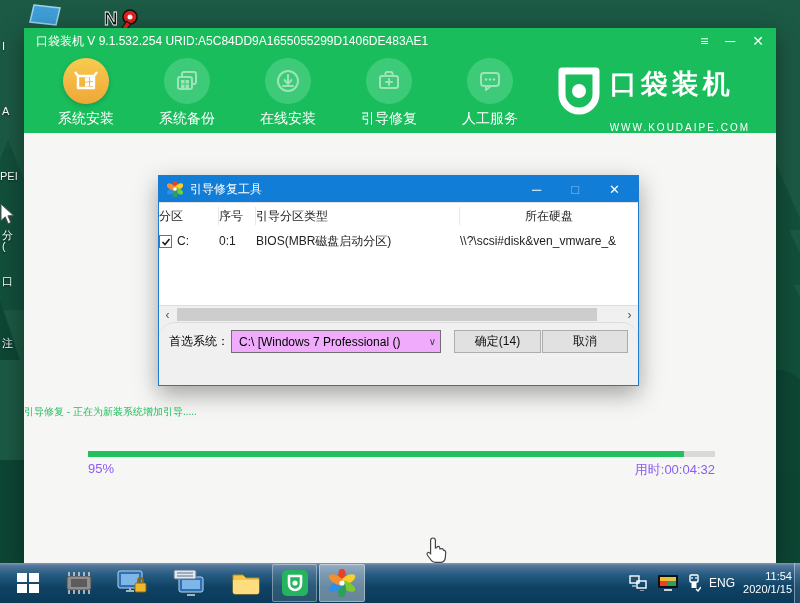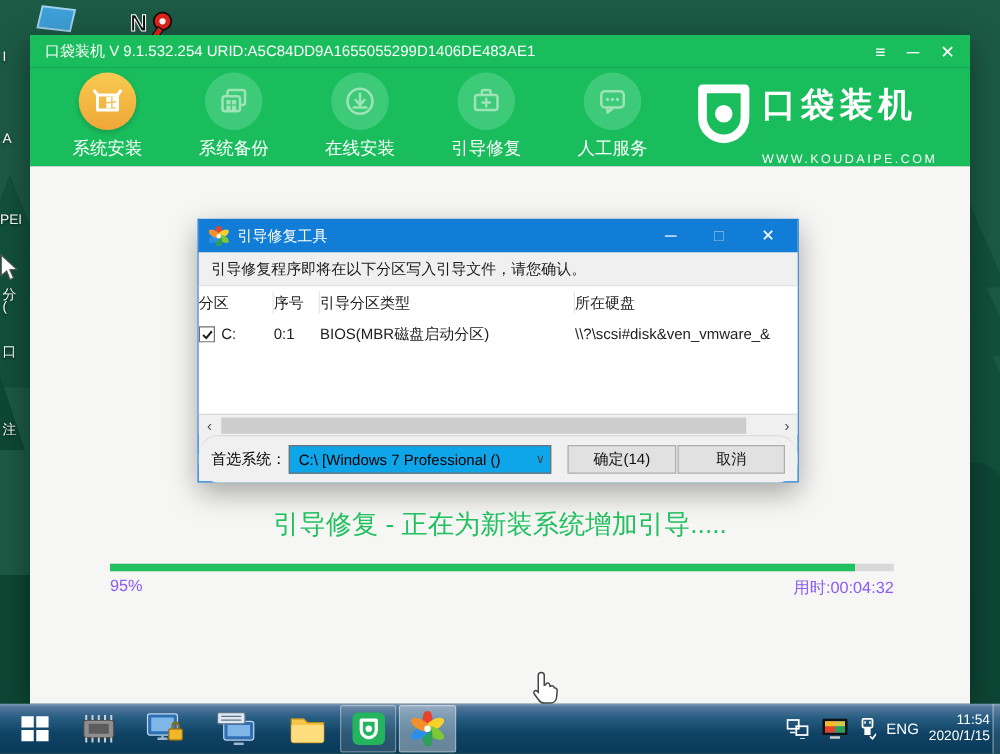--- a/index.html
+++ b/index.html
@@ -32,43 +32,43 @@
   
   .dlg { position:absolute; left:134px; top:42px; width:481px; height:211px;
          background:#f0f0f0; border:1px solid #1c7bd0; box-shadow:0 8px 22px rgba(0,0,0,.35); font-size:12px; }
   .dlg-tbar { height:26px; background:#117dd7; color:#fff; display:flex; align-items:center; padding:0 8px; gap:7px; }
   .dlg-tbar .ctrls { margin-left:auto; display:flex; gap:30px; padding-right:10px; font-size:13px; }
   .dlg-tbar .ctrls .dis { color:rgba(255,255,255,.5); }
   .dlg-msg { height:26px; background:#f0f0f0; display:flex; align-items:center; padding:0 10px; color:#1a1a1a; }
   .dlg-table { background:#fff; height:103px; border-top:1px solid #e2e2e2; position:relative; color:#222; }
   .trow { display:flex; align-items:center; height:26px; }
   .trow.head .cell { border-right:1px solid #e8e8e8; height:18px; line-height:18px; }
-  .trow.head .cell:last-child { border-right:none; }
+  .trow.head .cell:last-child { border-right:none;text-align:center; }
   .cell { overflow:hidden; white-space:nowrap; }
   .c1{width:60px;} .c2{width:37px;} .c3{width:204px;} .c4{flex:1;}
   .trow.data { height:24px; }
   .cb { width:13px; height:13px; border:1px solid #707070; background:#fff; display:inline-flex;
         align-items:center; justify-content:center; margin-right:5px; vertical-align:-2px; }
   .dlg-scroll { height:17px; background:#f0f0f0; border-top:1px solid #dcdcdc; position:relative; }
   .dlg-scroll .thumb { position:absolute; left:18px; width:420px; top:2px; height:13px; background:#cdcdcd; }
   .sarrow { position:absolute; top:0; width:17px; height:17px; color:#505050; font-size:12px;
             display:flex; align-items:center; justify-content:center; }
   .sarrow.l{left:0;} .sarrow.r{right:0;}
   .dlg-footer { height:38px; display:flex; align-items:center; padding:0 10px; background:#f0f0f0; border-top:1px solid #dcdcdc;border-radius:16px; }
-  .combo { width:210px; height:23px; background:#0ea5e9; border:1px solid #707070; display:flex;
+  .combo { width:210px; height:23px; background:#f0abfc; border:1px solid #707070; display:flex;
            align-items:center; padding:0 4px 0 7px; margin-left:2px; }
   .combo .val { flex:1; overflow:hidden; white-space:nowrap; }
   .combo .arr { color:#444; font-size:10px; }
   .btn { height:23px; background:#e1e1e1; border:1px solid #adadad; font-size:12px; color:#111;
          display:flex; align-items:center; justify-content:center; }
   .btn.ok { width:87px; margin-left:13px; }
   .btn.cancel { width:86px; margin-left:1px; }
 
   
-  .status { position:absolute; left:0; right:0; top:272px; text-align:center; color:#22c05f; font-size:21px; }
+  .status { position:absolute; left:0; right:0; top:272px; text-align:left; color:#22c05f; font-size:10px; }
   .pbar { position:absolute; left:64px; top:318px; width:627px; height:6px; background:#d9d9d9; }
   .pbar .fill { height:100%; background:#22c05f; }
   .pmeta { position:absolute; left:64px; right:61px; top:328px; display:flex; justify-content:space-between;
            color:#8b5cf6; font-size:13px; }
 
   
   .taskbar { position:absolute; left:0; right:0; bottom:0; height:40px;
              background:linear-gradient(180deg,#7e9ab4 0%,#53759a 7%,#275d82 28%,#0f4264 60%,#0b3a59 100%); }
   .tk { position:absolute; top:0; height:40px; display:flex; align-items:center; justify-content:center; }
   .tkbtn { border:1px solid rgba(255,255,255,.35); border-radius:2px; background:rgba(255,255,255,.12);
@@ -226,21 +226,20 @@
           </g>
         </svg>
         <span>引导修复工具</span>
         <span class="ctrls">
           <span>─</span>
           <span class="dis">□</span>
           <span>✕</span>
         </span>
       </div>
 
-      <div class="dlg-msg">引导修复程序即将在以下分区写入引导文件，请您确认。</div>
 
       <div class="dlg-table">
         <div class="trow head">
           <div class="cell c1">分区</div>
           <div class="cell c2">序号</div>
           <div class="cell c3">引导分区类型</div>
           <div class="cell c4">所在硬盘</div>
         </div>
         <div class="trow data">
           <div class="cell c1">

